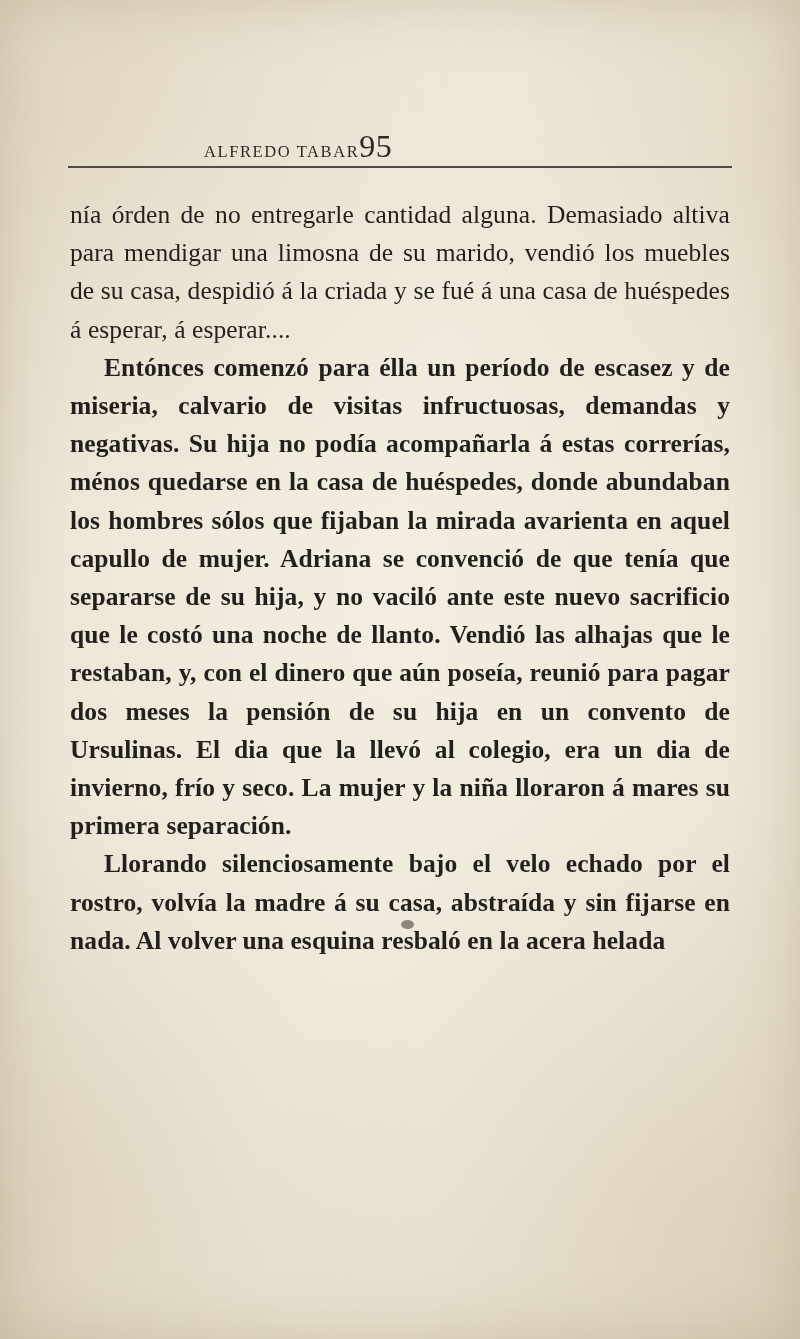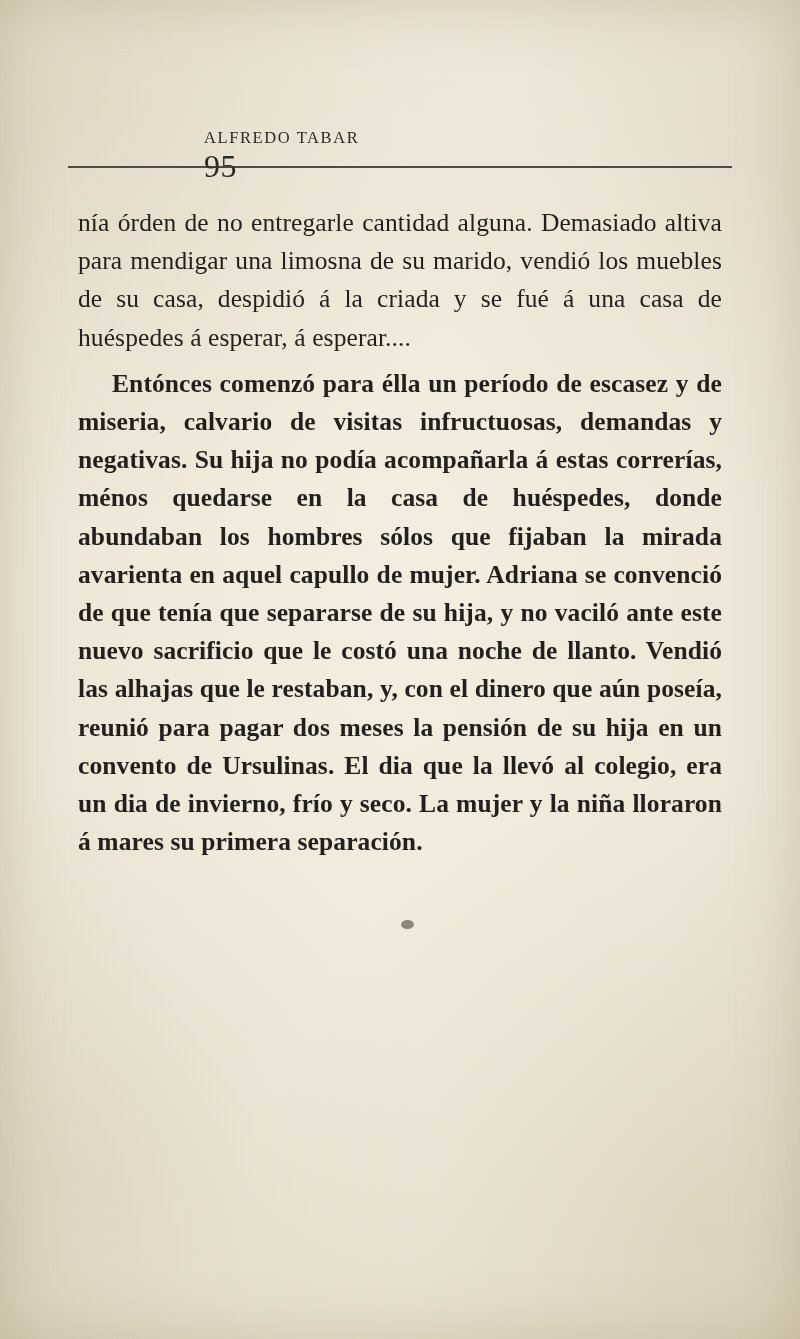--- a/index.html
+++ b/index.html
@@ -39,21 +39,20 @@
     width: 800px;
     height: 1339px;
   }
   .header {
     position: absolute;
     left: 74px;
     top: 128px;
     width: 652px;
     display: flex;
     align-items: baseline;
-    flex-direction: column;
   }
   .running-title {
     font-size: 16.5px;
     letter-spacing: 1.6px;
     color: #2c2a26;
     font-variant: small-caps;
     text-transform: uppercase;
     margin-left: 130px;
   }
   .folio {
@@ -76,21 +75,21 @@
     top: 196px;
     width: 660px;
     font-size: 25.5px;
     line-height: 38.2px;
     color: #231f1c;
     text-align: justify;
     text-justify: inter-word;
     letter-spacing: 0.1px;
   }
   .body-text p {
-    margin: 8px;
+    margin: 0;
   }
   .body-text p.indent {
     text-indent: 34px;
     font-weight: bold;
   }
   .smudge {
     position: absolute;
     width: 13px;
     height: 9px;
     background: rgba(60,52,40,0.55);
@@ -115,18 +114,19 @@
     <div class="header">
       <div class="running-title">ALFREDO TABAR</div>
       <div class="folio">95</div>
     </div>
 
     <div class="rule"></div>
 
     <div class="body-text">
       <p>nía órden de no entregarle cantidad alguna. Demasiado altiva para mendigar una limosna de su marido, vendió los muebles de su casa, despidió á la criada y se fué á una casa de huéspedes á esperar, á esperar....</p>
       <p class="indent">Entónces comenzó para élla un período de escasez y de miseria, calvario de visitas infructuosas, demandas y negativas. Su hija no podía acompañarla á estas correrías, ménos quedarse en la casa de huéspedes, donde abundaban los hombres sólos que fijaban la mirada avarienta en aquel capullo de mujer. Adriana se convenció de que tenía que separarse de su hija, y no vaciló ante este nuevo sacrificio que le costó una noche de llanto. Vendió las alhajas que le restaban, y, con el dinero que aún poseía, reunió para pagar dos meses la pensión de su hija en un convento de Ursulinas. El dia que la llevó al colegio, era un dia de invierno, frío y seco. La mujer y la niña lloraron á mares su primera separación.</p>
+      <p class="indent">Llorando silenciosamente bajo el velo echado por el rostro, volvía la madre á su casa, abstraída y sin fijarse en nada. Al volver una esquina resbaló en la acera helada</p>
     </div>
 
     <div class="smudge"></div>
     <div class="edge-shade"></div>
   </div>
 </div>
 
 </body></html>

